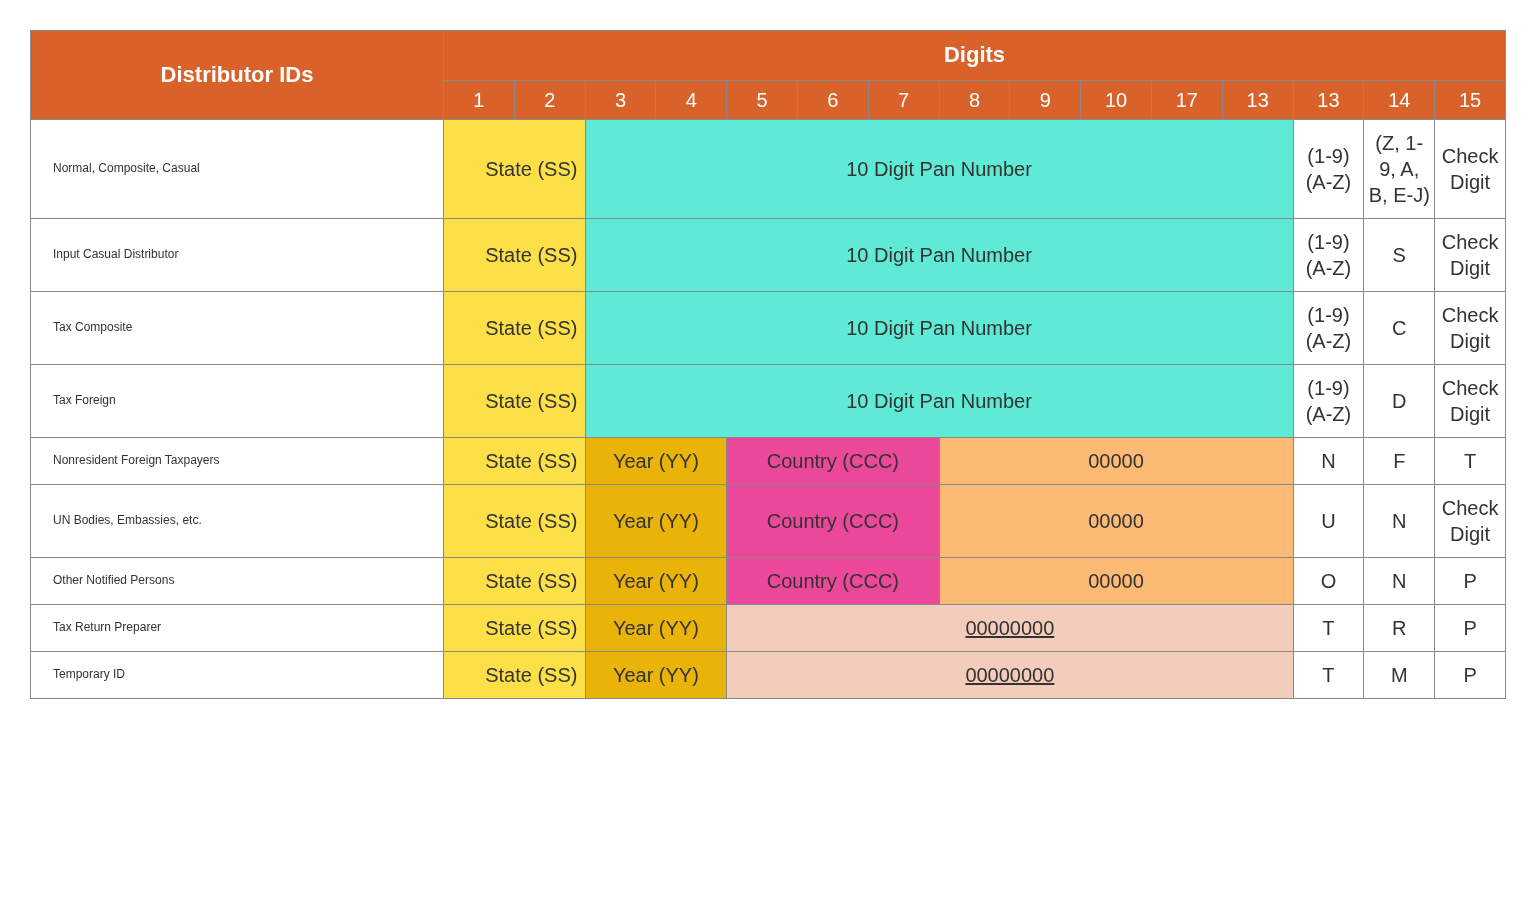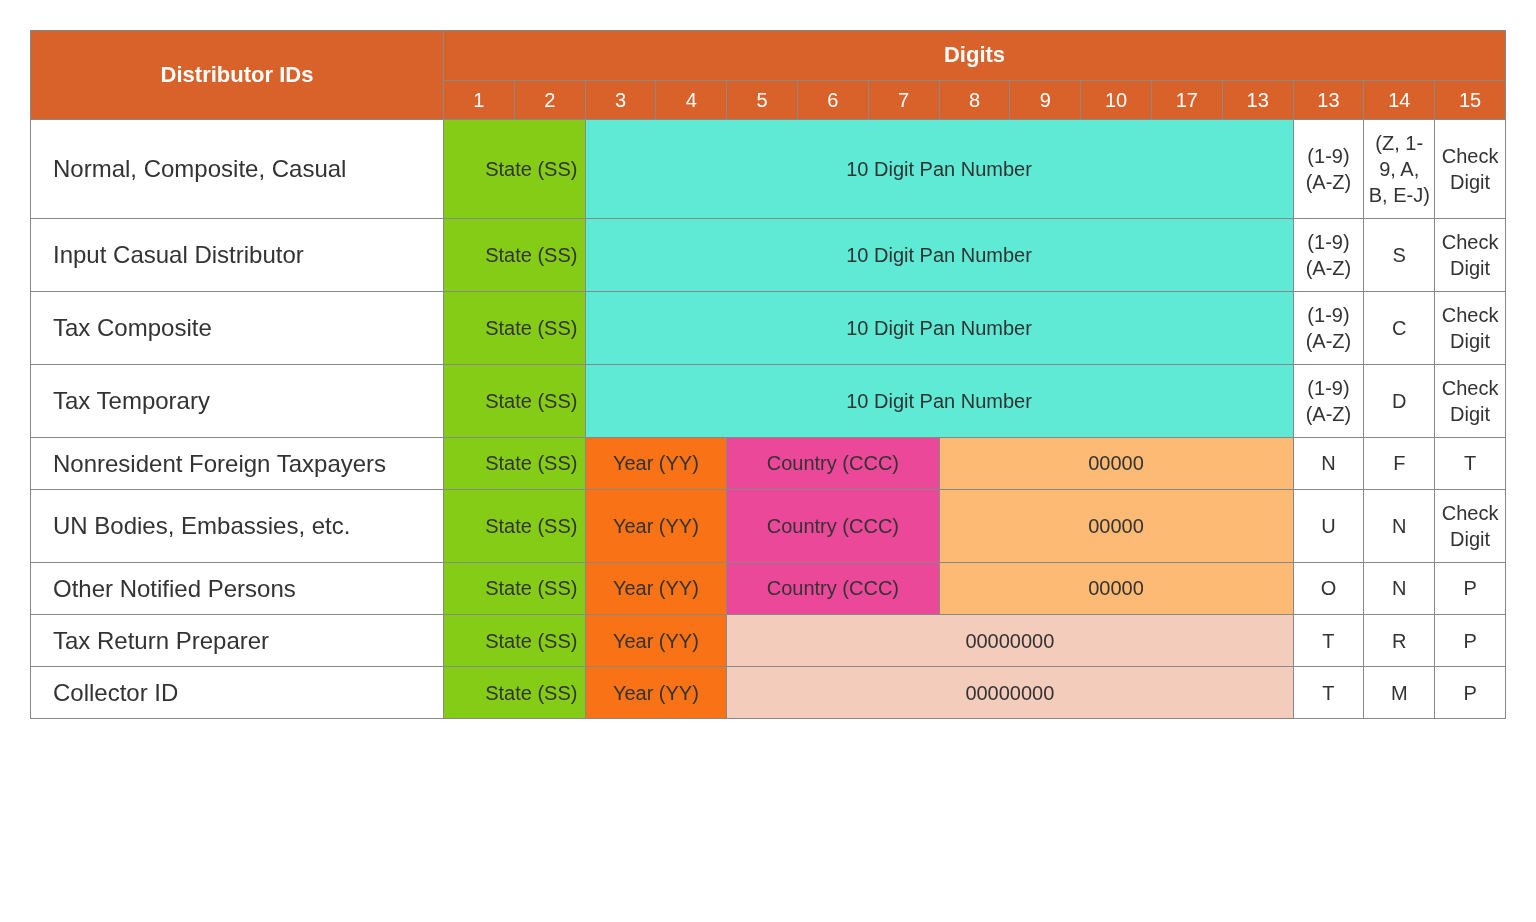--- a/index.html
+++ b/index.html
@@ -32,29 +32,29 @@
   th.digit-num {
     background: #d9622b;
     color: #fff;
     font-weight: 400;
     font-size: 20px;
     padding: 6px 2px;
   }
   td.rowlabel {
     text-align: left;
     padding-left: 22px;
-    font-size: 24px;
+    font-size: 12px;
     background: #fff;
   }
-  .c-yellow   { background: #84cc16; padding-left: 38px; }
+  .c-yellow   { background: #fde047; padding-left: 38px; }
   .c-blue     { background: #5eead4; }
   .c-ltblue   { background: #ec4899; }
-  .c-peach    { background: #f97316; }
+  .c-peach    { background: #eab308; }
   .c-green    { background: #fdba74; }
-  .c-salmon   { background: #f4ccbb; }
+  .c-salmon   { background: #f4ccbb; text-decoration: underline; }
   .c-white    { background: #fff; }
   
   col.label   { width: 28%; }
   col.d       { width: 4.8%; }
 </style>
 </head>
 <body>
 
 <table>
   <colgroup>
@@ -121,21 +121,21 @@
     <tr>
       <td class="rowlabel">Tax Composite</td>
       <td class="c-yellow" colspan="2">State (SS)</td>
       <td class="c-blue" colspan="10">10 Digit Pan Number</td>
       <td class="c-white">(1-9) (A-Z)</td>
       <td class="c-white">C</td>
       <td class="c-white">Check Digit</td>
     </tr>
 
     <tr>
-      <td class="rowlabel">Tax Temporary</td>
+      <td class="rowlabel">Tax Foreign</td>
       <td class="c-yellow" colspan="2">State (SS)</td>
       <td class="c-blue" colspan="10">10 Digit Pan Number</td>
       <td class="c-white">(1-9) (A-Z)</td>
       <td class="c-white">D</td>
       <td class="c-white">Check Digit</td>
     </tr>
 
     <tr>
       <td class="rowlabel">Nonresident Foreign Taxpayers</td>
       <td class="c-yellow" colspan="2">State (SS)</td>
@@ -173,21 +173,21 @@
       <td class="rowlabel">Tax Return Preparer</td>
       <td class="c-yellow" colspan="2">State (SS)</td>
       <td class="c-peach" colspan="2">Year (YY)</td>
       <td class="c-salmon" colspan="8">00000000</td>
       <td class="c-white">T</td>
       <td class="c-white">R</td>
       <td class="c-white">P</td>
     </tr>
 
     <tr>
-      <td class="rowlabel">Collector ID</td>
+      <td class="rowlabel">Temporary ID</td>
       <td class="c-yellow" colspan="2">State (SS)</td>
       <td class="c-peach" colspan="2">Year (YY)</td>
       <td class="c-salmon" colspan="8">00000000</td>
       <td class="c-white">T</td>
       <td class="c-white">M</td>
       <td class="c-white">P</td>
     </tr>
   </tbody>
 </table>
 

